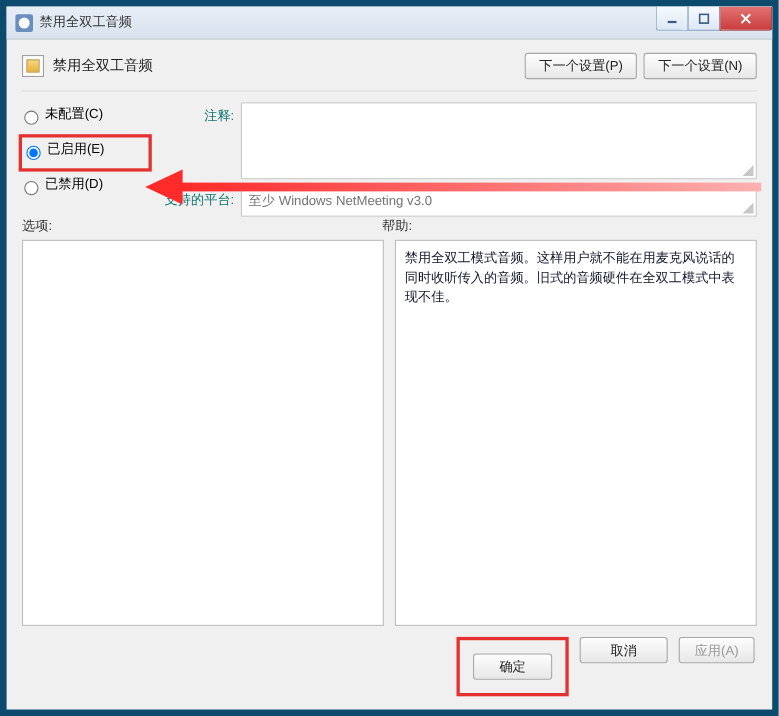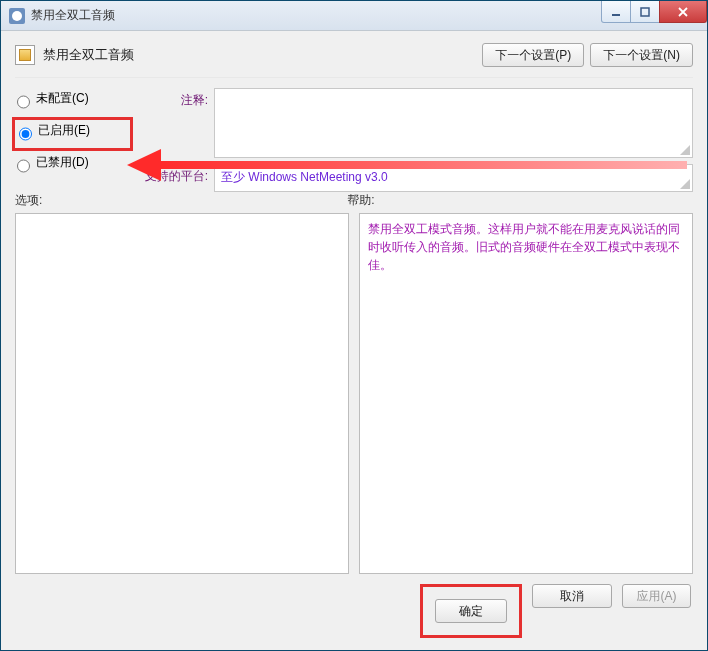--- a/index.html
+++ b/index.html
@@ -1,17 +1,17 @@
 <!DOCTYPE html>
 <html><head>
 <meta charset="utf-8">
 <style>
   * { box-sizing: border-box; font-family: "Microsoft YaHei", "Segoe UI", Tahoma, sans-serif; font-size: 12px; }
   body { margin: 0; padding: 0; background: #fff; }
-  .window { width: 708px; height: 651px; border: 1px solid #0c4a6e; background: #f0f0f0; display: flex; flex-direction: column; }
+  .window { width: 708px; height: 651px; border: 6px solid #0c4a6e; background: #f0f0f0; display: flex; flex-direction: column; }
   
   .titlebar { height: 30px; background: linear-gradient(#e8eef6, #d8e2ee); display: flex; align-items: center; padding: 0 0 0 8px; border-bottom: 1px solid #c0c8d0; position: relative; }
   .titlebar .title-icon { width: 16px; height: 16px; margin-right: 6px; background: #6a8fbf; border-radius: 2px; position:relative; }
   .titlebar .title-icon::after{content:"";position:absolute;left:3px;top:3px;width:10px;height:10px;background:#fff;border-radius:50%;}
   .titlebar .title-text { color: #333; }
   .win-controls { position: absolute; right: 0; top: 0; display: flex; height: 22px; }
   .win-btn { width: 30px; height: 22px; border: 1px solid #8da8c8; border-top: none; margin-left: -1px; background: linear-gradient(#f6fafe, #dde8f4); display:flex; align-items:center; justify-content:center; }
   .win-btn svg { display:block; }
   .win-btn.min { border-bottom-left-radius: 3px; }
   .win-btn.close { width: 48px; background: linear-gradient(#e57373, #c93c3c); border-color: #a83232; border-bottom-right-radius: 3px; }
@@ -26,37 +26,37 @@
   .btn { height:24px; padding: 0 12px; border:1px solid #a8a8a8; background:linear-gradient(#fdfdfd,#e7e7e7); border-radius:3px; cursor:pointer; display:inline-flex; align-items:center; justify-content:center; color:#222; }
   .divider { height:1px; background:#d0d0d0; margin:4px 0 10px 0; border-top:1px solid #e8e8e8; }
   
   .upper { display:flex; gap:8px; }
   .radio-col { width:115px; padding-top:2px; }
   .radio-row { display:flex; height:24px; margin-bottom:6px; padding-left:2px; }
   .radio-row input { margin:0 6px 0 0; }
   .highlight-box { border:3px solid #e53030; padding:2px 2px; margin:-3px -3px 3px -3px; }
   .desc-col { flex:1; display:flex; flex-direction:column; gap:6px; }
   .field-row { display:flex; align-items:flex-start; gap:6px; }
-  .field-label { width:70px; text-align:right; color:#701a75; padding-top:4px; }
+  .field-label { width:70px; text-align:right; color:#0f766e; padding-top:4px; }
   .textarea-box { flex:1; border:1px solid #c8c8c8; background:#fff; height:70px; position:relative; }
   .scroll-handle { position:absolute; right:2px; bottom:2px; width:12px; height:12px; }
   .scroll-handle::before{content:"";position:absolute;right:0;bottom:0;width:0;height:0;border-left:10px solid transparent;border-bottom:10px solid #c8c8c8;}
-  .platform-box { flex:1; border:1px solid #c8c8c8; background:#fff; height:28px; padding:4px 6px; color:#6d28d9; position:relative;}
+  .platform-box { flex:1; border:1px solid #c8c8c8; background:#fff; height:28px; padding:4px 6px; color:#737373; position:relative;}
   .platform-box .scroll-handle{right:2px;bottom:2px;}
   
   .arrow-wrap { position:absolute; left:126px; top:118px; width:560px; height:30px; pointer-events:none; }
   .arrow-line { position:absolute; left:32px; top:12px; right:0; height:8px; background:linear-gradient(to right, #ff2a2a, #ffb0b0); }
   .arrow-head { position:absolute; left:0; top:0; width:0; height:0; border-top:16px solid transparent; border-bottom:16px solid transparent; border-right:34px solid #ff2a2a; }
   
   .section-labels { display:flex; margin-bottom:4px; color:#333; }
   .section-labels .left-lbl { width:49%; }
   .section-labels .right-lbl { flex:1; }
   .lower { flex:1; display:flex; gap:10px; min-height:0; }
   .panel { flex:1; border:1px solid #bdbdbd; background:#fff; padding:6px 8px; overflow:auto; }
-  .panel.help { color:#a21caf; line-height:1.5; }
+  .panel.help { color:#0f172a; line-height:1.5; }
   
   .bottom-bar { display:flex; justify-content:flex-end; gap:10px; padding:10px 2px 2px 2px; }
   .ok-highlight { border:3px solid #e53030; padding:12px; display:inline-block; }
   .btn.disabled { color:#999; }
   .content-rel { position:relative; }
 </style>
 </head>
 <body>
 
 <div class="window">

